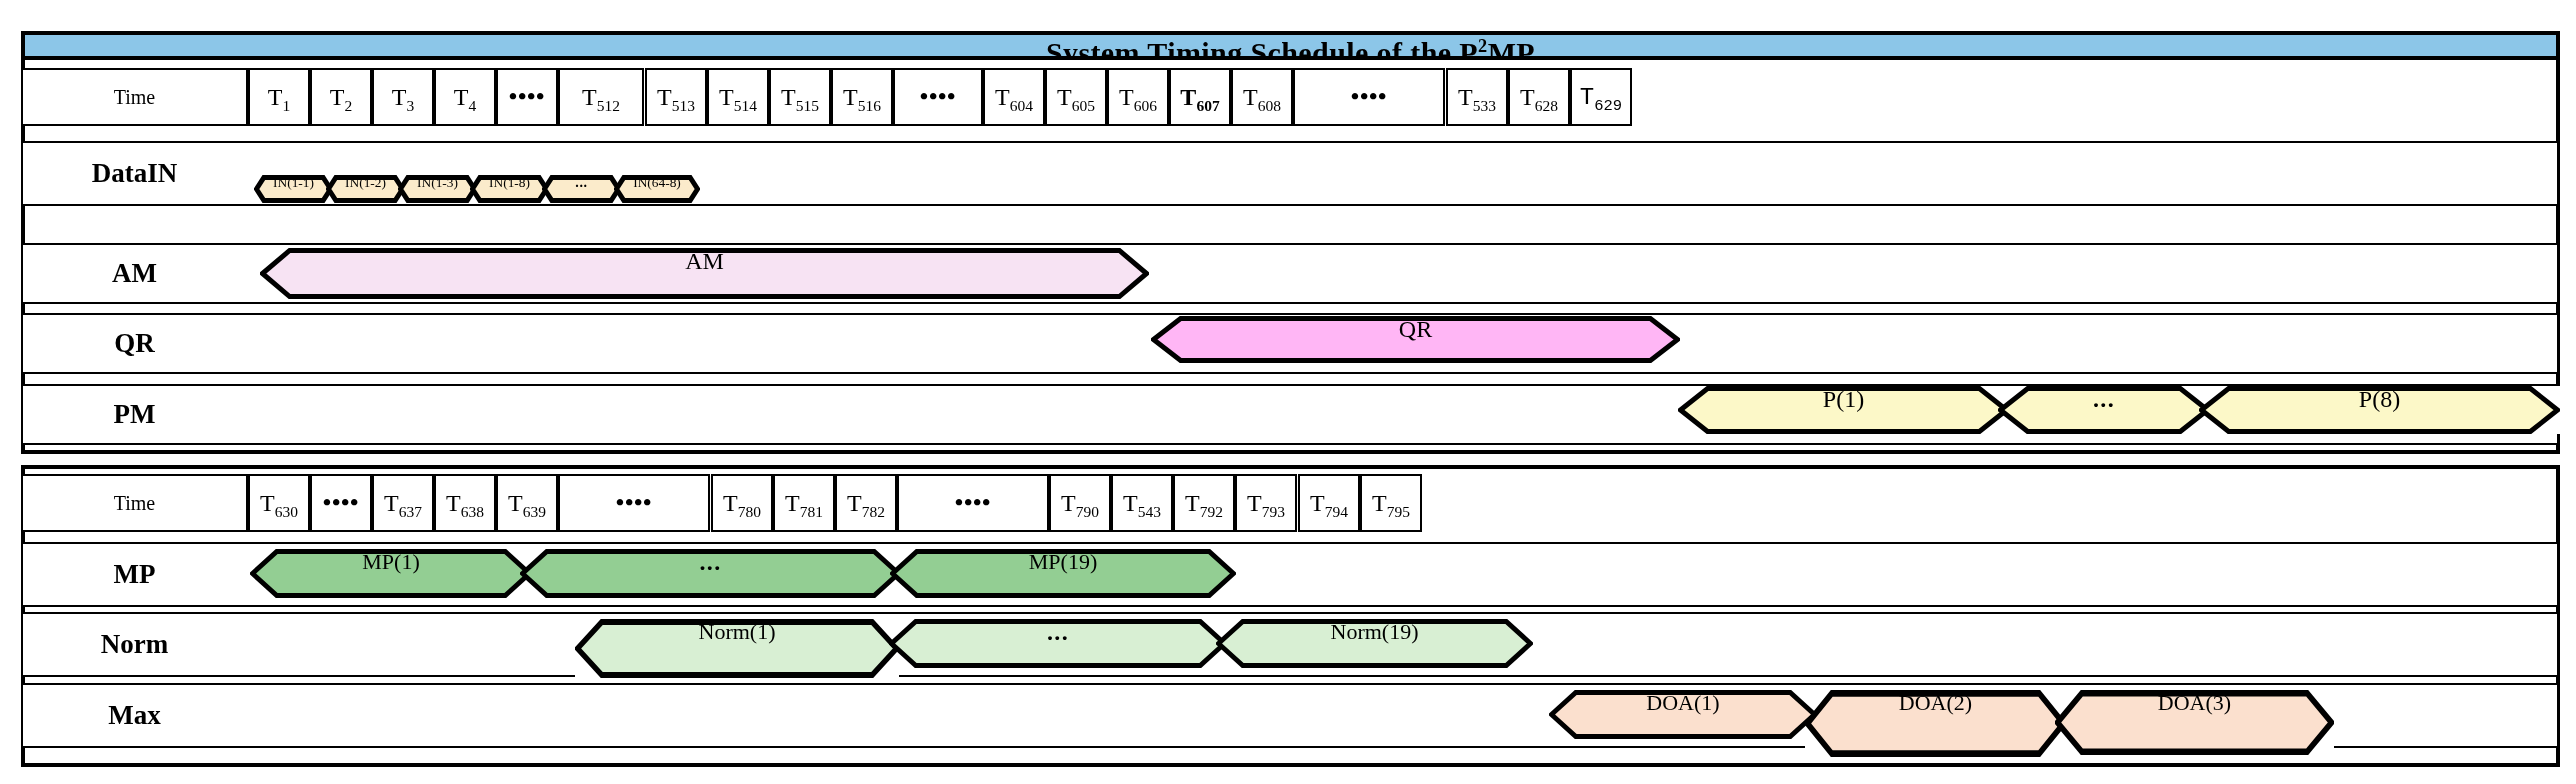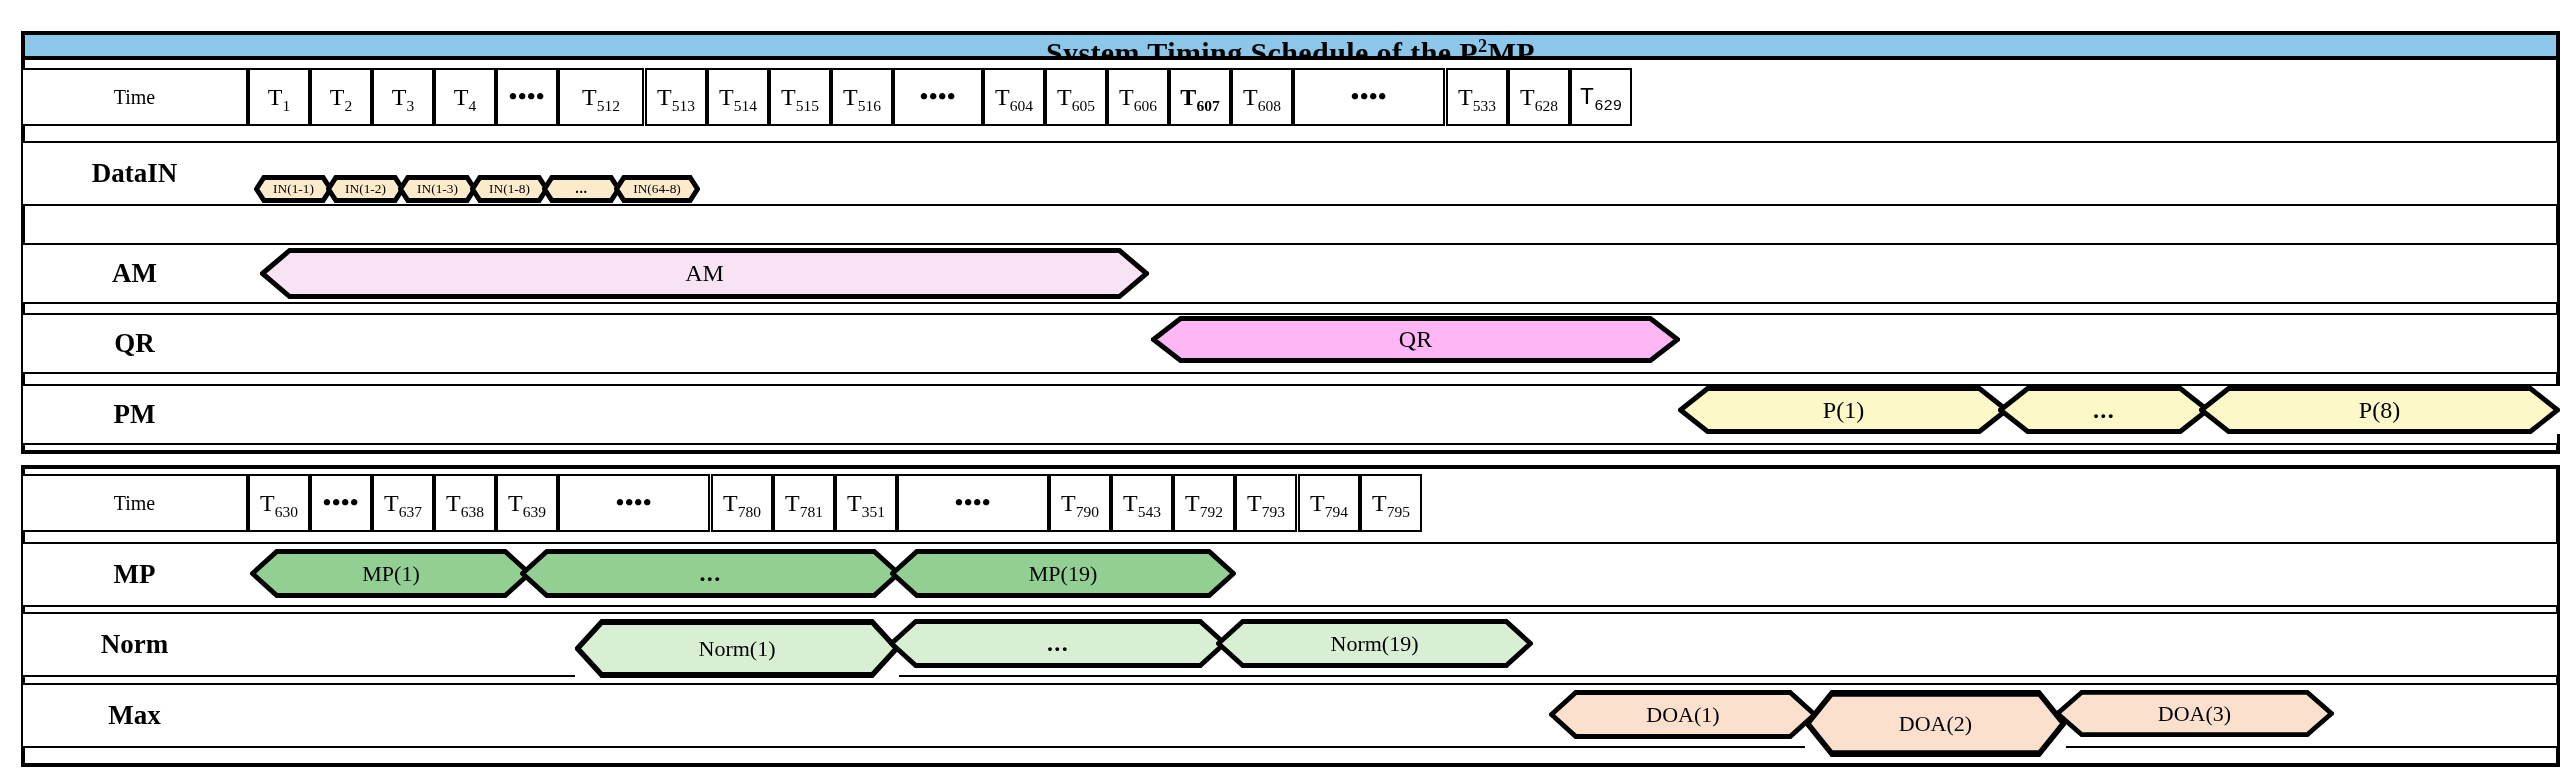--- a/index.html
+++ b/index.html
@@ -60,21 +60,21 @@
   .lane{
     position:absolute;box-sizing:border-box;
     border:2.8px solid #000;
     border-left:0;
     background:#fff;
   }
 
   
   .hex{
     position:absolute;box-sizing:border-box;
-    display:flex;align-items:center;justify-content:center;
+    display:flex;align-items:flex-start;justify-content:center;
     background:#fff;
     white-space:nowrap;
     overflow:hidden;
   }
   .hex .lbl{position:relative;z-index:2;}
   .hex svg{position:absolute;left:0;top:0;width:100%;height:100%;z-index:1;}
 
   .f-datain{font-size:13.4px;}
   .f-big{font-size:24px;}
   .f-mid{font-size:22px;}
@@ -185,21 +185,21 @@
       <div class="tcell" style="left: 558px; top: 474px; width: 152px; height: 58px;">
         <span class="dots">••••</span>
       </div>
       <div class="tcell" style="left: 711px; top: 474px; width: 62px; height: 58px;">
         <span>T<sub>780</sub></span>
       </div>
       <div class="tcell" style="left: 773px; top: 474px; width: 62px; height: 58px;">
         <span>T<sub>781</sub></span>
       </div>
       <div class="tcell" style="left: 835px; top: 474px; width: 62px; height: 58px;">
-        <span>T<sub>351</sub></span>
+        <span>T<sub>782</sub></span>
       </div>
       <div class="tcell" style="left: 897px; top: 474px; width: 152px; height: 58px;">
         <span class="dots">••••</span>
       </div>
       <div class="tcell" style="left: 1049px; top: 474px; width: 62px; height: 58px;">
         <span>T<sub>790</sub></span>
       </div>
       <div class="tcell" style="left: 1111px; top: 474px; width: 62px; height: 58px;">
         <span>T<sub>543</sub></span>
       </div>
@@ -328,21 +328,21 @@
           <polygon points="38,3.5 342,3.5 376.5,35 342,66.5 38,66.5 3.5,35" fill="#FBE0CE" stroke="#000" stroke-width="7" stroke-linejoin="miter"></polygon>
         </svg>
         <span class="lbl">DOA(1)</span>
       </div>
       <div class="hex f-mid" style="left: 1805px; top: 690px; width: 261px; height: 67px;">
         <svg viewBox="0 0 370 70" preserveAspectRatio="none">
           <polygon points="38,3.5 332,3.5 366.5,35 332,66.5 38,66.5 3.5,35" fill="#FBE0CE" stroke="#000" stroke-width="7" stroke-linejoin="miter"></polygon>
         </svg>
         <span class="lbl">DOA(2)</span>
       </div>
-      <div class="hex f-mid" style="left: 2055px; top: 690px; width: 279px; height: 47px;">
+      <div class="hex f-mid" style="left: 2055px; top: 690px; width: 279px; height: 65px;">
         <svg viewBox="0 0 396 70" preserveAspectRatio="none">
           <polygon points="38,3.5 358,3.5 392.5,35 358,66.5 38,66.5 3.5,35" fill="#FBE0CE" stroke="#000" stroke-width="7" stroke-linejoin="miter"></polygon>
         </svg>
         <span class="lbl">DOA(3)</span>
       </div>
     </div>
 
 </div>
 
 

